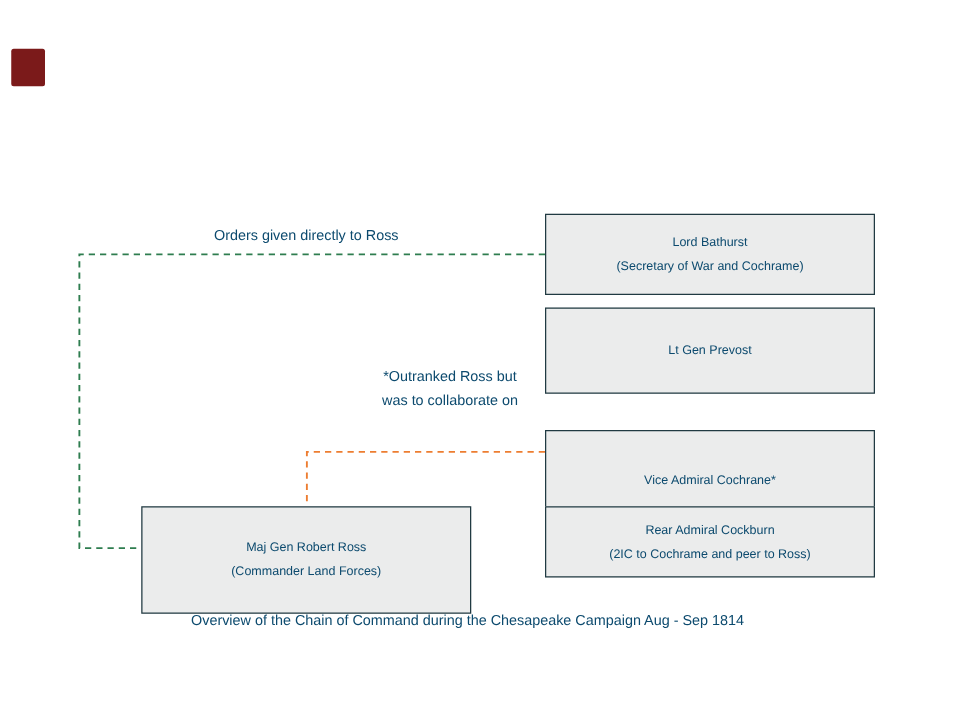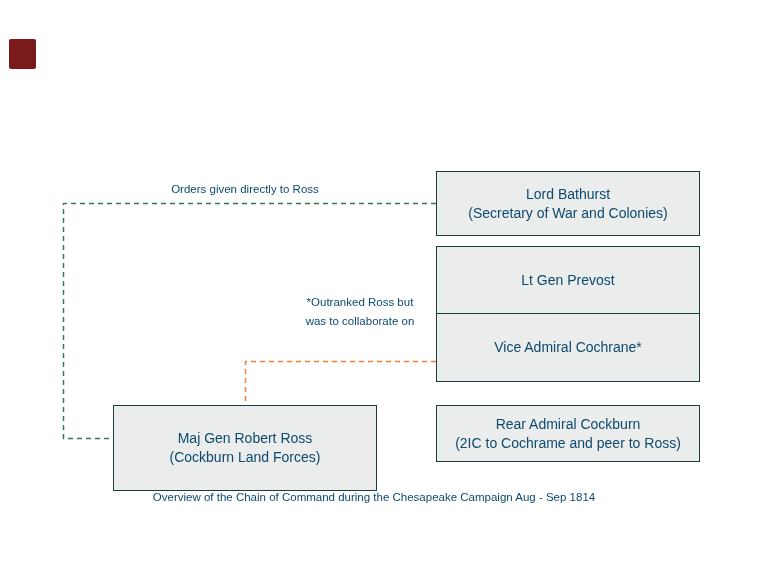--- a/index.html
+++ b/index.html
@@ -33,26 +33,26 @@
     position: absolute;
     width: 264px;
     background: #ebecec;
     border: 1.5px solid #203a42;
     box-sizing: border-box;
     display: flex;
     flex-direction: column;
     align-items: center;
     justify-content: center;
     text-align: center;
-    font-size: 14px;
+    font-size: 10px;
     line-height: 19px;
   }
   .box-bathurst { left: 436px; top: 146px; height: 65px; }
   .box-prevost  { left: 436px; top: 221px; height: 69px; }
-  .box-cochrane { left: 436px; top: 288px; height: 69px; }
+  .box-cochrane { left: 436px; top: 319px; height: 80px; }
   .box-cockburn { left: 436px; top: 380px; height: 57px; }
   .box-ross     { left: 113px; top: 380px; height: 86px; }
   .float-label {
     position: absolute;
     text-align: center;
     font-size: 11.5px;
     line-height: 18.5px;
   }
   .label-orders { left: 160px; top: 155px; width: 170px; }
   .label-collaborate { left: 290px; top: 268px; width: 140px; }
@@ -79,36 +79,36 @@
     <span>Orders given directly to Ross</span>
   </div>
 
   <div class="float-label label-collaborate">
     <div>*Outranked Ross but</div>
     <div>was to collaborate on</div>
   </div>
 
   <div class="org-box box-bathurst">
     <div>Lord Bathurst</div>
-    <div>(Secretary of War and Colonies)</div>
+    <div>(Secretary of War and Cochrame)</div>
   </div>
 
   <div class="org-box box-prevost">
     <div>Lt Gen Prevost</div>
   </div>
 
   <div class="org-box box-cochrane">
     <div>Vice Admiral Cochrane*</div>
   </div>
 
   <div class="org-box box-cockburn">
     <div>Rear Admiral Cockburn</div>
     <div>(2IC to Cochrame and peer to Ross)</div>
   </div>
 
   <div class="org-box box-ross">
     <div>Maj Gen Robert Ross</div>
-    <div>(Cockburn Land Forces)</div>
+    <div>(Commander Land Forces)</div>
   </div>
 
   <div class="caption">Overview of the Chain of Command during the Chesapeake Campaign Aug - Sep 1814</div>
 
 </div>
 
 </body></html>

